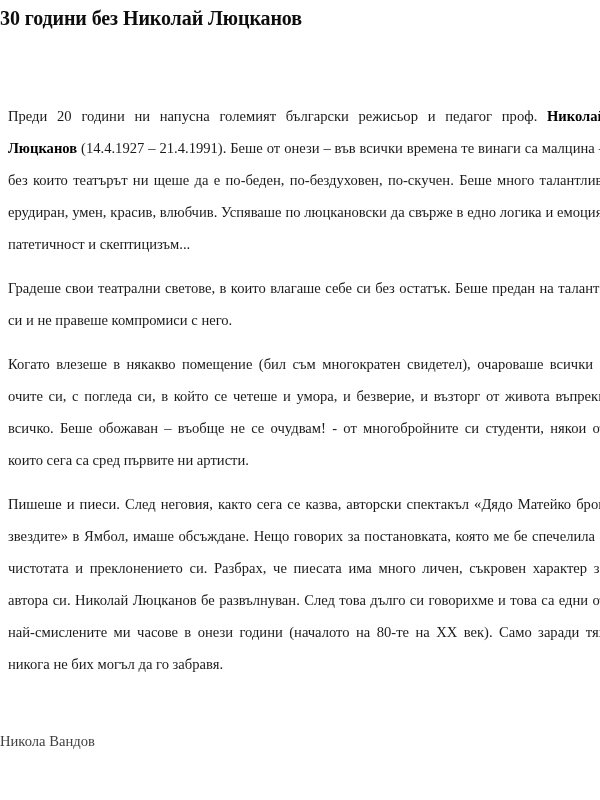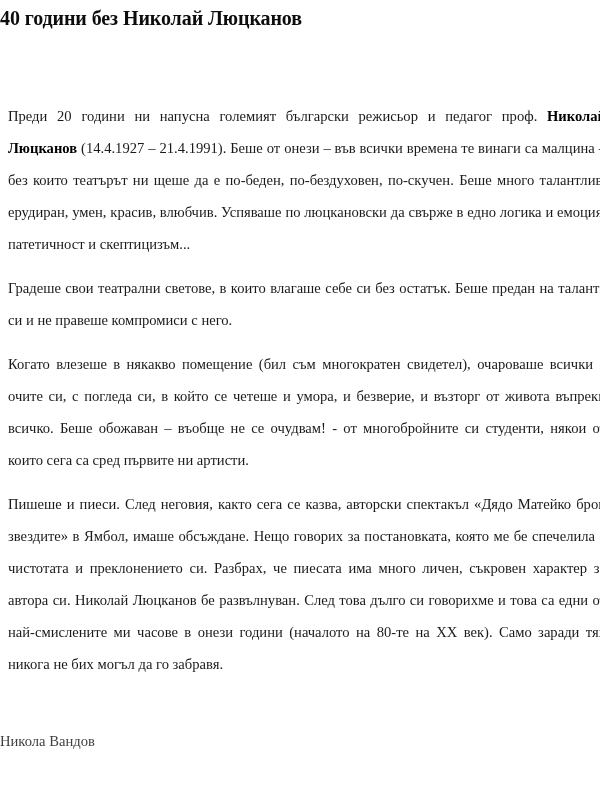--- a/index.html
+++ b/index.html
@@ -68,21 +68,21 @@
     line-height: 22px;
     color: #404040;
     text-align: left;
   }
 </style>
 </head>
 <body>
 
 <div class="page">
 
-  <h1 class="article-title">40 години без Николай Люцканов</h1>
+  <h1 class="article-title">30 години без Николай Люцканов</h1>
 
   <div class="lead-gap"></div>
 
   <div class="article-body">
     <p class="para">Преди 20 години ни напусна големият български режисьор и педагог проф. <span class="strong">Николай Люцканов</span> (14.4.1927 – 21.4.1991). Беше от онези – във всички времена те винаги са малцина – без които театърът ни щеше да е по-беден, по-бездуховен, по-скучен. Беше много талантлив, ерудиран, умен, красив, влюбчив. Успяваше по люцкановски да свърже в едно логика и емоция, патетичност и скептицизъм...</p>
     <p class="para">Градеше свои театрални светове, в които влагаше себе си без остатък. Беше предан на таланта си и не правеше компромиси с него.</p>
     <p class="para">Когато влезеше в някакво помещение (бил съм многократен свидетел), очароваше всички с очите си, с погледа си, в който се четеше и умора, и безверие, и възторг от живота въпреки всичко. Беше обожаван – въобще не се очудвам! - от многобройните си студенти, някои от които сега са сред първите ни артисти.</p>
     <p class="para">Пишеше и пиеси. След неговия, както сега се казва, авторски спектакъл «Дядо Матейко брои звездите» в Ямбол, имаше обсъждане. Нещо говорих за постановката, която ме бе спечелила с чистотата и преклонението си. Разбрах, че пиесата има много личен, съкровен характер за автора си. Николай Люцканов бе развълнуван. След това дълго си говорихме и това са едни от най-смислените ми часове в онези години (началото на 80-те на XX век). Само заради тях никога не бих могъл да го забравя.</p>
   </div>
 

